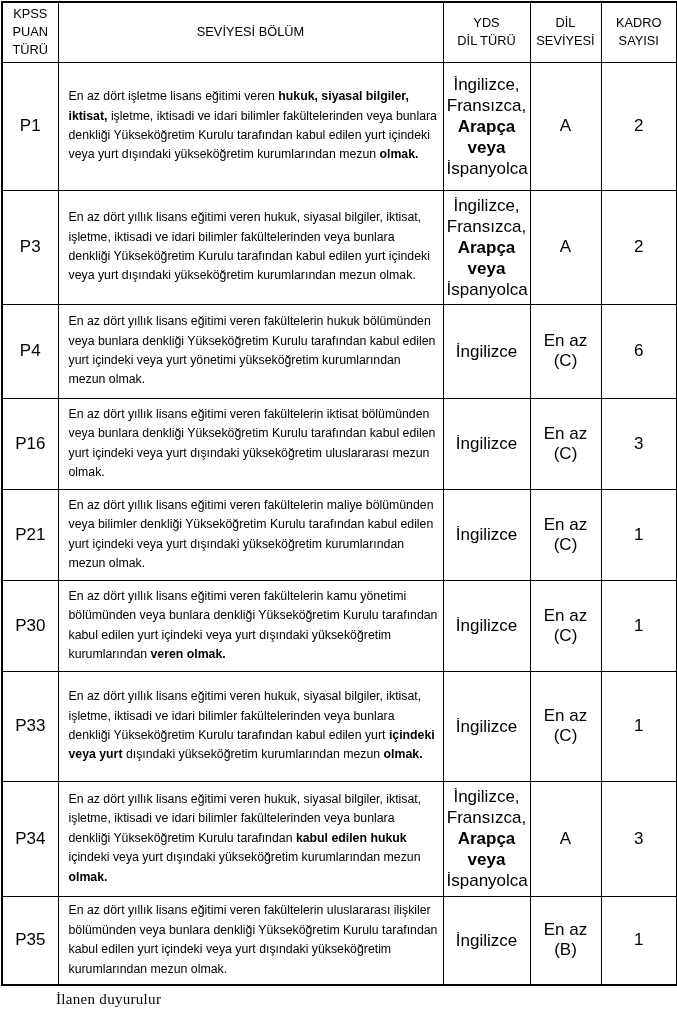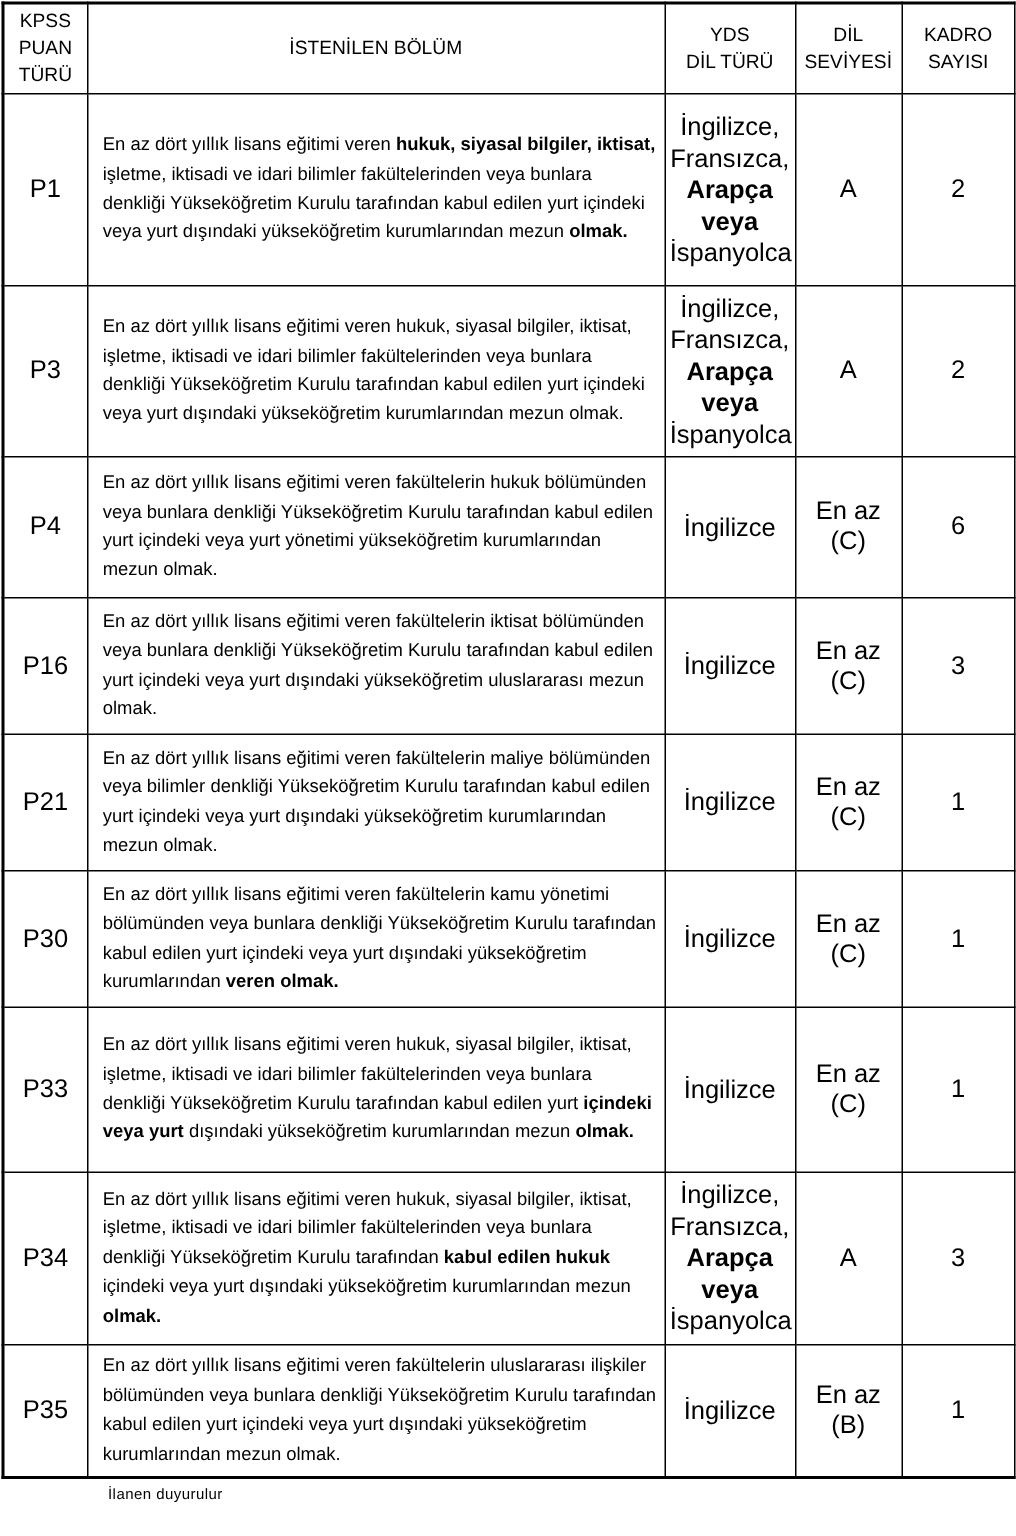--- a/index.html
+++ b/index.html
@@ -47,55 +47,55 @@
   .kpss tbody tr:nth-child(1) { height: 128px; }
   .kpss tbody tr:nth-child(2) { height: 114px; }
   .kpss tbody tr:nth-child(3) { height: 94px; }
   .kpss tbody tr:nth-child(4) { height: 91px; }
   .kpss tbody tr:nth-child(5) { height: 91px; }
   .kpss tbody tr:nth-child(6) { height: 91px; }
   .kpss tbody tr:nth-child(7) { height: 110px; }
   .kpss tbody tr:nth-child(8) { height: 115px; }
   .kpss tbody tr:nth-child(9) { height: 89px; }
   .footer-note {
-    font-family: Liberation Sans, sans-serif;
-    font-size: 10px;
-    margin: 5px 0 0 72px;
+    font-family: Liberation Serif, serif;
+    font-size: 15px;
+    margin: 5px 0 0 56px;
     letter-spacing: 0.3px;
   }
 </style>
 </head>
 <body>
 
 <table class="kpss">
   <colgroup>
     <col style="width:56px">
     <col style="width:385px">
     <col style="width:87px">
     <col style="width:71px">
     <col style="width:76px">
   </colgroup>
   <thead>
     <tr>
       <th>KPSS
 PUAN
 TÜRÜ</th>
-      <th>İSTENİLEN BÖLÜM</th>
+      <th>SEVİYESİ BÖLÜM</th>
       <th>YDS
 DİL TÜRÜ</th>
       <th>DİL
 SEVİYESİ</th>
       <th>KADRO
 SAYISI</th>
     </tr>
   </thead>
   <tbody>
   <tr>
     <td>P1</td>
-    <td class="bolum"><span>En az dört yıllık lisans eğitimi veren </span><span class="b">hukuk, siyasal bilgiler, iktisat,</span><span> işletme, iktisadi ve idari bilimler fakültelerinden veya bunlara denkliği Yükseköğretim Kurulu tarafından kabul edilen yurt içindeki veya yurt dışındaki yükseköğretim kurumlarından mezun </span><span class="b">olmak.</span></td>
+    <td class="bolum"><span>En az dört işletme lisans eğitimi veren </span><span class="b">hukuk, siyasal bilgiler, iktisat,</span><span> işletme, iktisadi ve idari bilimler fakültelerinden veya bunlara denkliği Yükseköğretim Kurulu tarafından kabul edilen yurt içindeki veya yurt dışındaki yükseköğretim kurumlarından mezun </span><span class="b">olmak.</span></td>
     <td class="dil">
           <div>İngilizce,</div>
           <div>Fransızca,</div>
           <div class="b">Arapça</div>
           <div class="b">veya</div>
           <div>İspanyolca</div>
         </td>
     <td>A</td>
     <td>2</td>
   </tr>

